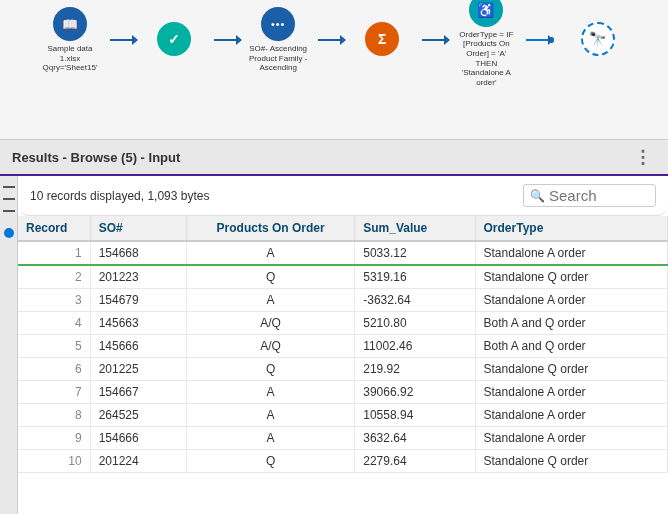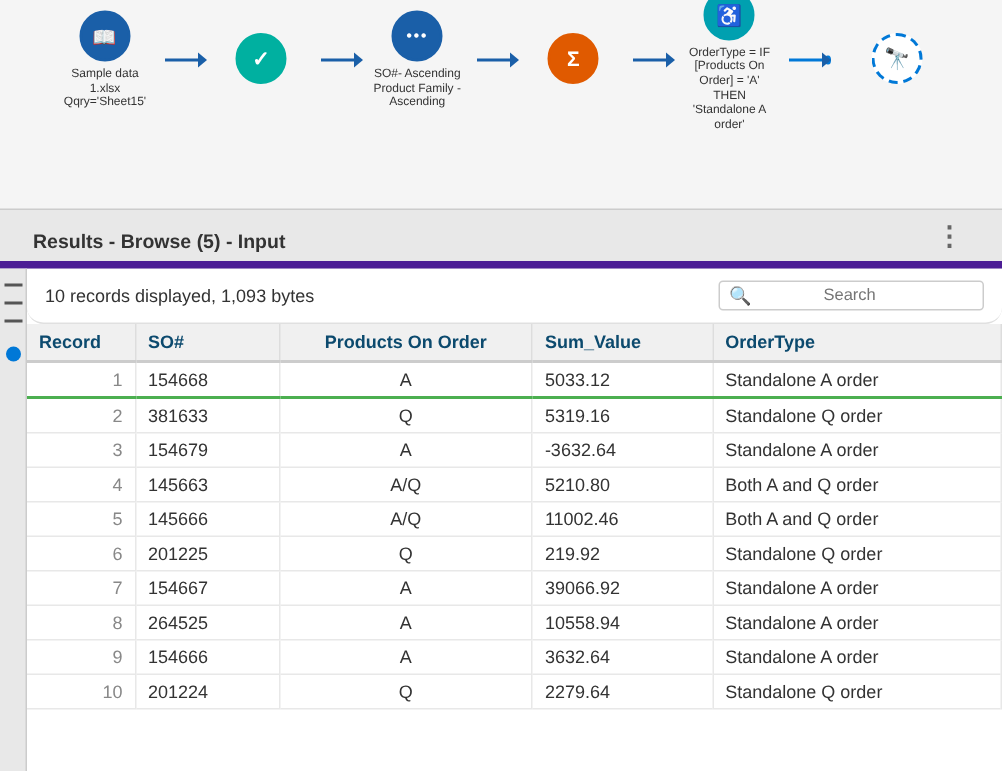--- a/index.html
+++ b/index.html
@@ -82,27 +82,27 @@
     
     .results-panel {
       background: white;
       height: 374px;
       display: flex;
       flex-direction: column;
     }
 
     .results-header {
       background: #e8e8e8;
-      padding: 6px 22px;
+      padding: 6px 12px;
       font-size: 13px;
       font-weight: bold;
       color: #333;
-      border-bottom: 5px solid #4c1d95;
-      display: flex;
-      align-items: flex-end;
+      border-bottom: 2px solid #4c1d95;
+      display: flex;
+      align-items: center;
       justify-content: space-between;
     }
 
     .results-header-left {
       display: flex;
       align-items: center;
       gap: 6px;
     }
 
     .sidebar-strip {
@@ -148,23 +148,22 @@
       border: 1px solid #ccc;
       border-radius: 3px;
       padding: 2px 6px;
       gap: 4px;
       background: white;
     }
 
     .search-box input {
       border: none;
       outline: none;
-      font-size: 11px;
+      font-size: 15px;
       width: 100px;
-      margin-left: 44px;
     }
 
     
     .data-table {
       flex: 1;
       overflow-y: auto;
     }
 
     table {
       width: 100%;
@@ -331,21 +330,21 @@
           <tbody id="table-body">
           <tr style="border-bottom: 2px solid rgb(76, 175, 80);">
       <td class="row-num col-record">1</td>
       <td class="col-so">154668</td>
       <td class="col-products">A</td>
       <td class="col-sum">5033.12</td>
       <td class="col-ordertype">Standalone A order</td>
     </tr>
               <tr>
       <td class="row-num col-record">2</td>
-      <td class="col-so">381633</td>
+      <td class="col-so">201223</td>
       <td class="col-products">Q</td>
       <td class="col-sum">5319.16</td>
       <td class="col-ordertype">Standalone Q order</td>
     </tr>
               <tr>
       <td class="row-num col-record">3</td>
       <td class="col-so">154679</td>
       <td class="col-products">A</td>
       <td class="col-sum">-3632.64</td>
       <td class="col-ordertype">Standalone A order</td>

